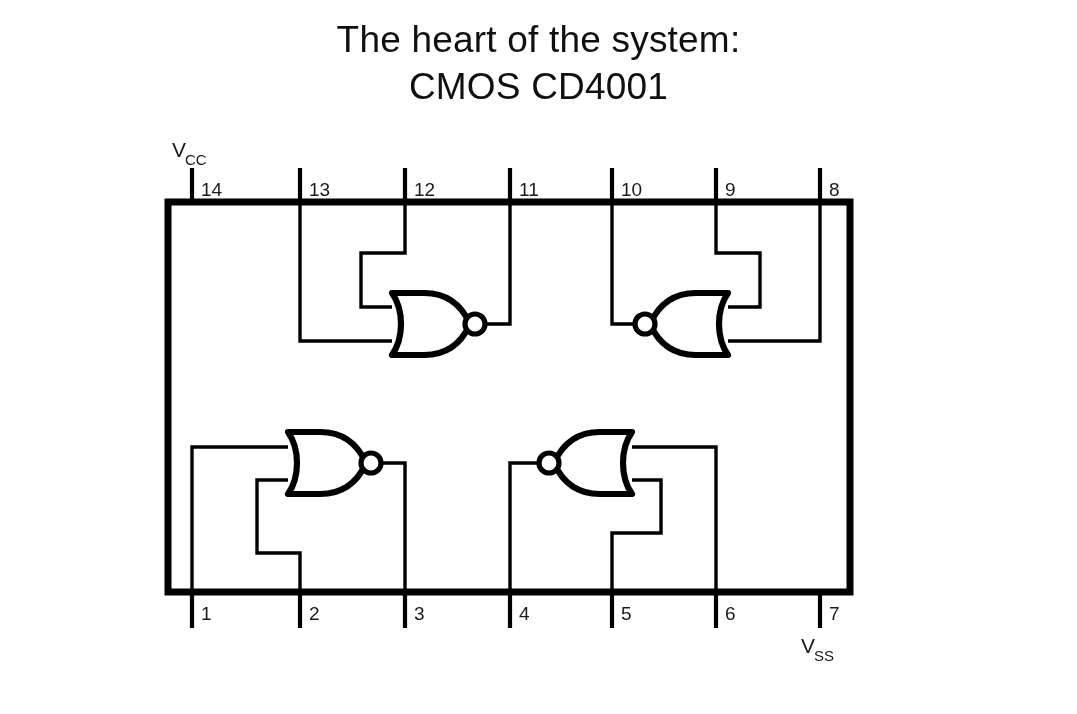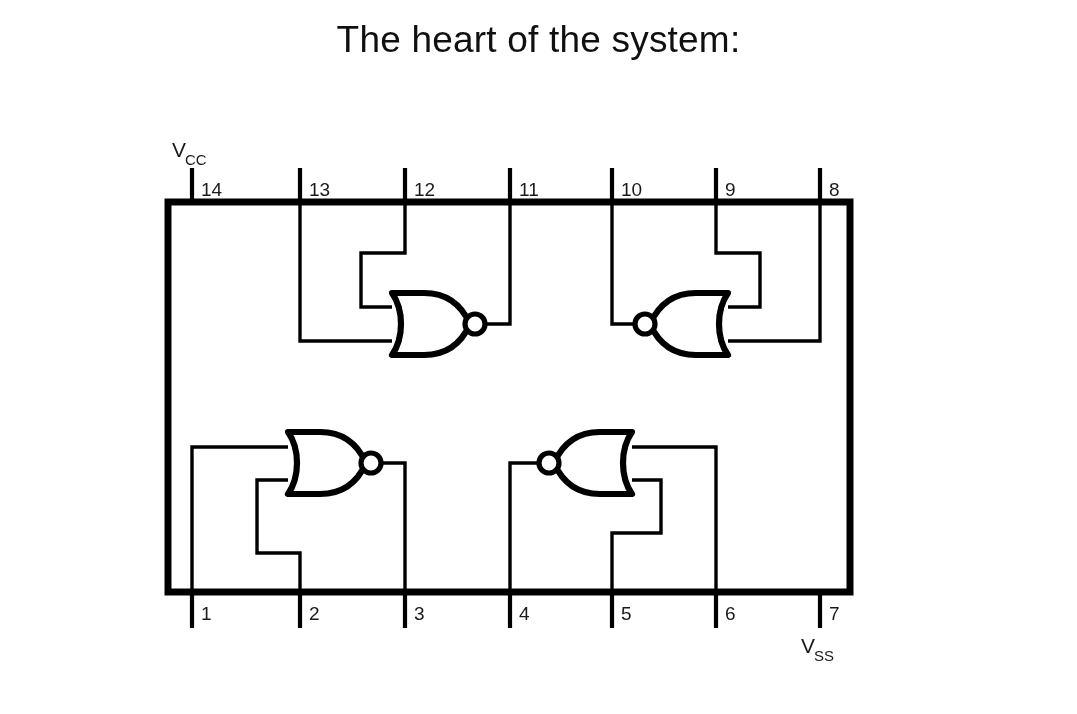--- a/index.html
+++ b/index.html
@@ -97,20 +97,21 @@
     fill: #1a1a1a;
   }
 </style>
 </head>
 <body>
 
 <div id="slide">
 
   <div id="title-block">
     <span class="title-line">The heart of the system:</span>
+    <span class="title-line">CMOS CD4001</span>
   </div>
 
   <div id="diagram-wrap">
     <svg id="ic-diagram" viewBox="0 0 1077 714" xmlns="http://www.w3.org/2000/svg">
 
       <rect class="pkg-outline" x="168" y="202" width="682" height="390"></rect>
 
       <g>
         <line class="pin-lead" x1="192" y1="168" x2="192" y2="205"></line>
         <line class="pin-lead" x1="300" y1="168" x2="300" y2="205"></line>

